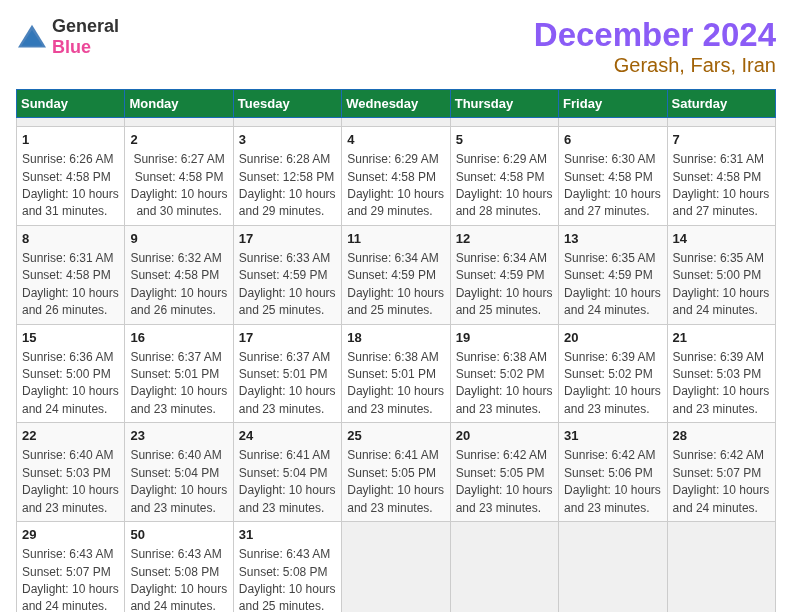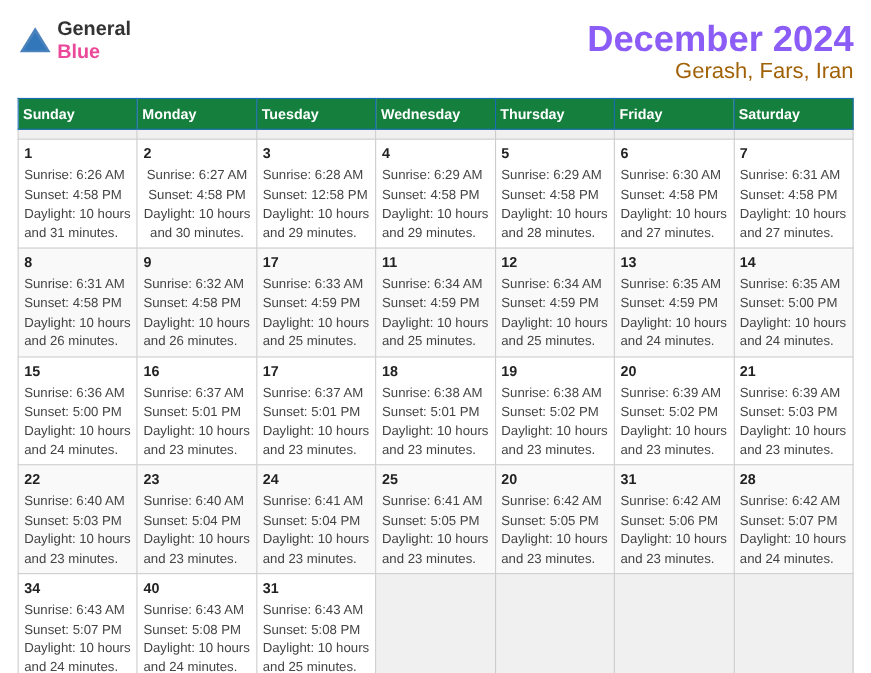--- a/index.html
+++ b/index.html
@@ -333,28 +333,28 @@
         <td>
           <span class="day-number">28</span>
           <div class="day-info" style="white-space: pre-line;">Sunrise: 6:42 AM
 Sunset: 5:07 PM
 Daylight: 10 hours
 and 24 minutes.</div>
         </td>
       </tr>
       <tr>
         <td>
-          <span class="day-number">34</span>
+          <span class="day-number">29</span>
           <div class="day-info" style="white-space: pre-line;">Sunrise: 6:43 AM
 Sunset: 5:07 PM
 Daylight: 10 hours
 and 24 minutes.</div>
         </td>
         <td>
-          <span class="day-number">40</span>
+          <span class="day-number">50</span>
           <div class="day-info" style="white-space: pre-line;">Sunrise: 6:43 AM
 Sunset: 5:08 PM
 Daylight: 10 hours
 and 24 minutes.</div>
         </td>
         <td>
           <span class="day-number">31</span>
           <div class="day-info" style="white-space: pre-line;">Sunrise: 6:43 AM
 Sunset: 5:08 PM
 Daylight: 10 hours

